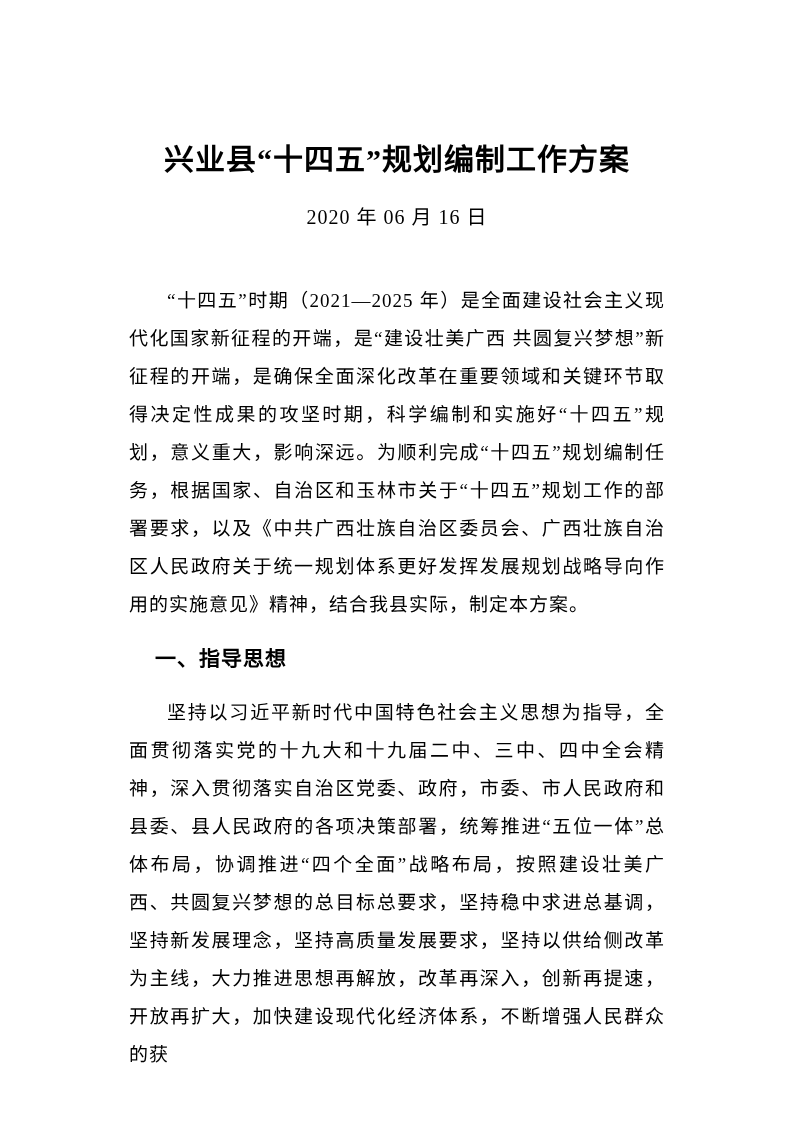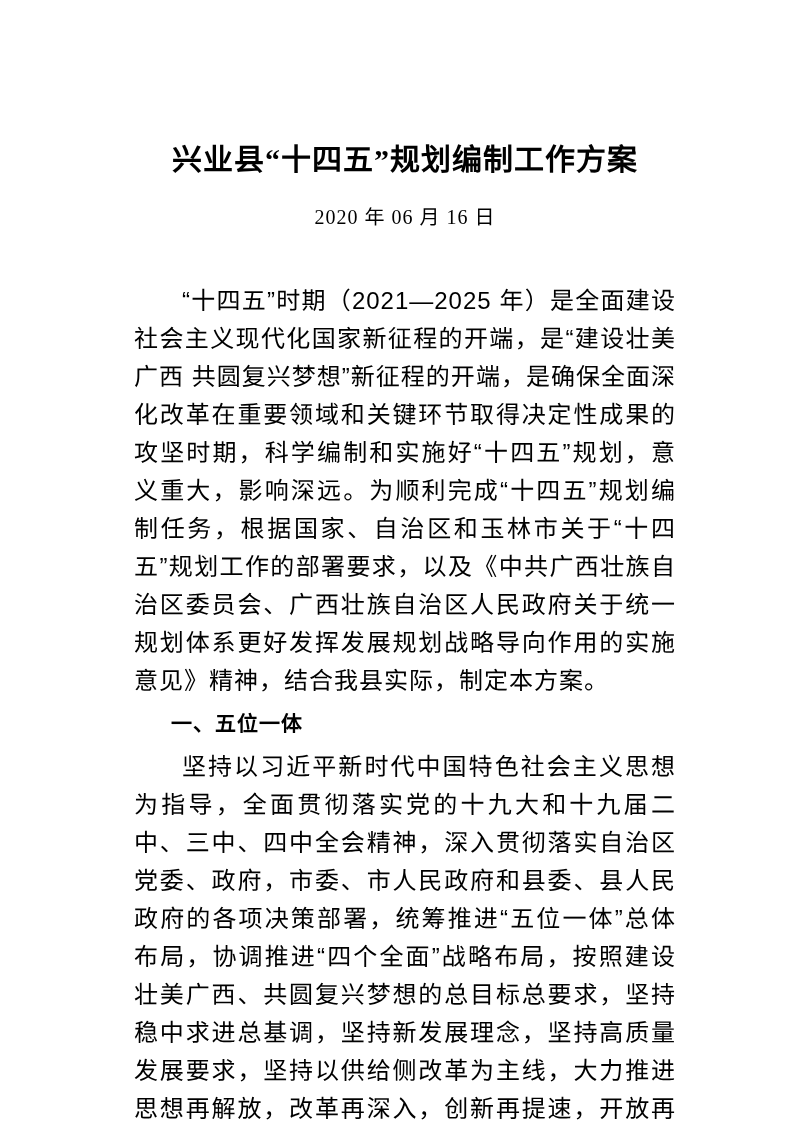--- a/index.html
+++ b/index.html
@@ -1,16 +1,16 @@
 <!DOCTYPE html>
 <html lang="zh-CN"><head>
 <meta charset="utf-8">
 <title>Document</title>
 <style>
-  * { box-sizing: border-box; padding-left: 8px; }
+  * { box-sizing: border-box; }
   html, body {
     margin: 0;
     padding: 0;
     background: #ffffff;
   }
   .page {
     position: relative;
     width: 793px;
     height: 1122px;
     margin: 0 auto;
@@ -37,28 +37,28 @@
   }
   .doc-date {
     margin: 24px 0 0 0;
     font-size: 20px;
     line-height: 26px;
     text-align: center;
     letter-spacing: 1px;
     font-family: "Liberation Serif", "DejaVu Serif", serif;
   }
   .body-para {
-    margin: 5px;
-    font-size: 24px;
+    margin: 16px;
+    font-size: 19px;
     line-height: 38px;
     letter-spacing: 1px;
     text-align: justify;
     text-justify: inter-character;
     text-indent: 2em;
-    font-family: Liberation Sans, sans-serif;
+    font-family: Liberation Serif, serif;
   }
   .body-para.first {
     margin-top: 52px;
   }
   .section-heading {
     margin: 0;
     font-size: 21px;
     line-height: 38px;
     font-weight: 700;
     letter-spacing: 1px;
@@ -67,16 +67,16 @@
   }
 </style>
 </head>
 <body>
 
 <div class="page">
   <div class="content">
     <h1 class="doc-title">兴业县“十四五”规划编制工作方案</h1>
     <div class="doc-date">2020 年 06 月 16 日</div>
     <p class="body-para first">“十四五”时期（2021—2025 年）是全面建设社会主义现代化国家新征程的开端，是“建设壮美广西 共圆复兴梦想”新征程的开端，是确保全面深化改革在重要领域和关键环节取得决定性成果的攻坚时期，科学编制和实施好“十四五”规划，意义重大，影响深远。为顺利完成“十四五”规划编制任务，根据国家、自治区和玉林市关于“十四五”规划工作的部署要求，以及《中共广西壮族自治区委员会、广西壮族自治区人民政府关于统一规划体系更好发挥发展规划战略导向作用的实施意见》精神，结合我县实际，制定本方案。</p>
-    <h2 class="section-heading">一、五位一体</h2>
+    <h2 class="section-heading">一、指导思想</h2>
     <p class="body-para">坚持以习近平新时代中国特色社会主义思想为指导，全面贯彻落实党的十九大和十九届二中、三中、四中全会精神，深入贯彻落实自治区党委、政府，市委、市人民政府和县委、县人民政府的各项决策部署，统筹推进“五位一体”总体布局，协调推进“四个全面”战略布局，按照建设壮美广西、共圆复兴梦想的总目标总要求，坚持稳中求进总基调，坚持新发展理念，坚持高质量发展要求，坚持以供给侧改革为主线，大力推进思想再解放，改革再深入，创新再提速，开放再扩大，加快建设现代化经济体系，不断增强人民群众的获</p>
   </div>
 </div>
 
 </body></html>

